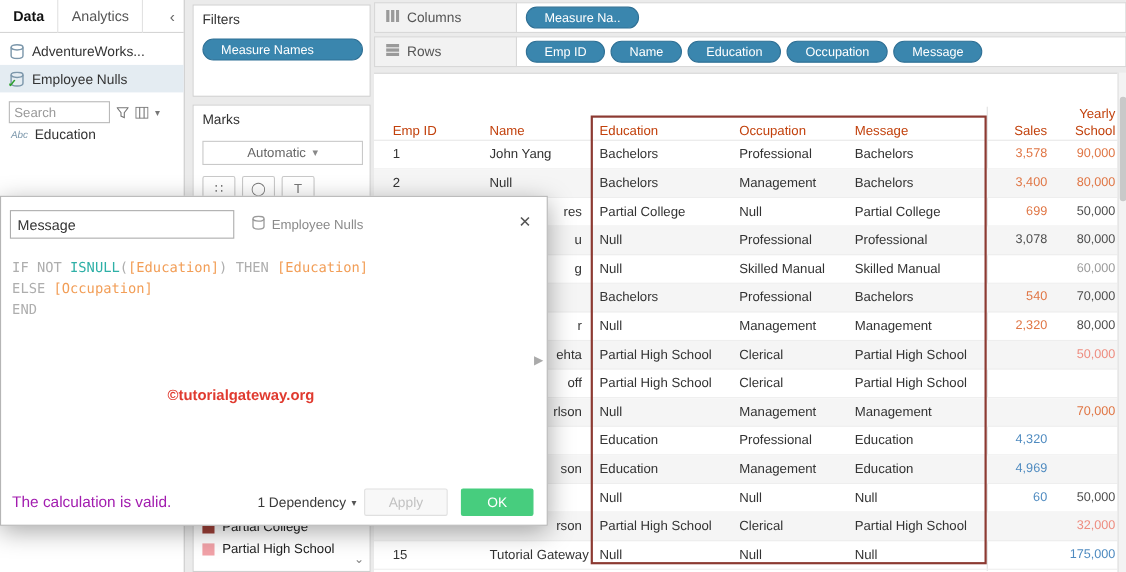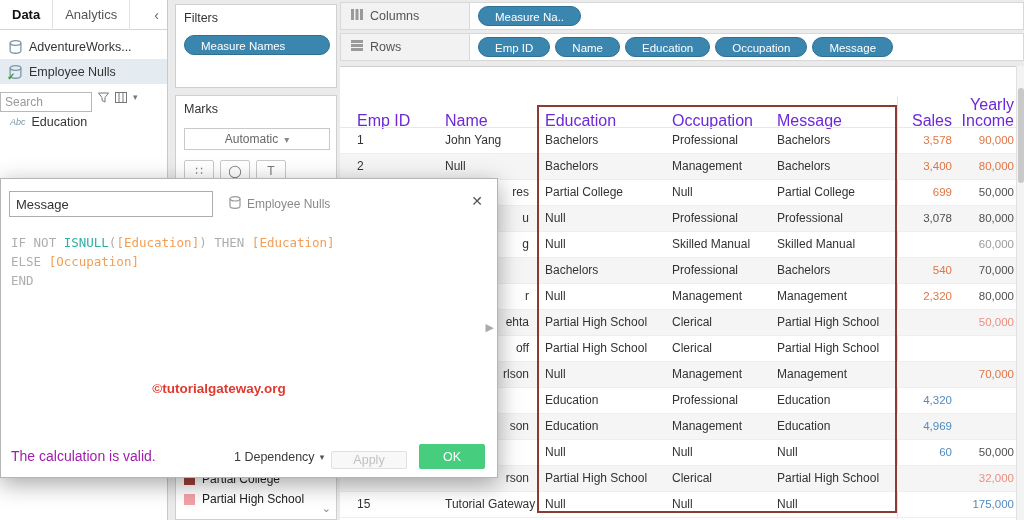--- a/index.html
+++ b/index.html
@@ -12,21 +12,21 @@
   #sidebar { position:absolute; left:0; top:0; width:168px; height:520px; background:#fff; border-right:1px solid #c9c9c9; }
   #panel-tabs { display:flex; height:30px; border-bottom:1px solid #d5d5d5; align-items:center; }
   .tab { padding:0 12px; height:30px; line-height:30px; font-size:13px; color:#555; border-right:1px solid #e2e2e2; cursor:default; }
   .tab.active { font-weight:bold; color:#111; }
   #collapse-btn { margin-left:auto; padding:0 8px; color:#666; font-size:14px; }
   #ds-list { padding-top:4px; }
   .ds-item { display:flex; align-items:center; height:25px; padding-left:9px; font-size:12.5px; color:#333; white-space:nowrap; }
   .ds-item.selected { background:#e4ecf2; }
   .ds-item .ds-ico { position:relative; width:14px; height:14px; margin-right:6px; flex:none; }
   .ds-item .chk { position:absolute; left:-2px; bottom:-3px; color:#2ca02c; font-size:10px; font-weight:bold; }
-  #search-row { display:flex; align-items:flex-start; margin:8px 8px 0 0; gap:6px; }
+  #search-row { display:flex; align-items:center; margin:8px 8px 0 8px; gap:6px; }
   #search-input { width:92px; height:20px; border:1px solid #b9b9b9; font-size:12px; padding:0 4px; color:#333; }
   #search-input::placeholder { color:#999; }
   .mini-ico { color:#777; display:inline-flex; align-items:center; }
   #tables-label { margin:16px 0 6px 8px; font-size:12.5px; font-weight:bold; color:#222; }
   .field-item { display:flex; align-items:center; height:20px; padding-left:10px; color:#333; font-size:12.5px; }
   .field-item .ft { color:#7c97ab; font-size:9px; margin-right:6px; font-style:italic; }
   
   .card { position:absolute; background:#fff; border:1px solid #d0d0d0; }
   #filters-card { left:175px; top:4px; width:162px; height:84px; }
   #marks-card  { left:175px; top:95px; width:162px; height:330px; }
@@ -50,21 +50,21 @@
   #legend-scroll { position:absolute; right:5px; bottom:4px; color:#888; font-size:11px; }
   
   .shelf { position:absolute; left:340px; width:684px; height:28px; display:flex; }
   #columns-shelf { top:2px; } #rows-shelf { top:33px; }
   .shelf-label { width:130px; background:#f2f2f2; border:1px solid #d8d8d8; display:flex; align-items:center;
      gap:7px; padding-left:10px; color:#555; font-size:12.5px; }
   .shelf-body { flex:1; background:#fff; border:1px solid #d8d8d8; border-left:none; display:flex;
      align-items:center; gap:5px; padding-left:8px; }
   
   #table-wrap { position:absolute; left:340px; top:66px; width:676px; height:454px; background:#fff; border-top:1px solid #cfcfcf; }
-  .th { position:absolute; color:#6d28d9; font-size:16px; }
+  .th { position:absolute; color:#c2410c; font-size:12px; }
   #header-rule { position:absolute; left:0; top:60px; width:676px; height:1px; background:#e8e8e8; }
   #pane-divider { position:absolute; left:557px; top:30px; width:1px; height:422px; background:#e0e0e0; }
   #annotation-box { position:absolute; left:197px; top:38px; width:360px; height:408px;
      border:2px solid var(--annot-red,#8c3a32); pointer-events:none; z-index:3; }
   #table-body { position:absolute; left:0; top:61px; width:676px; }
   .t-row { position:relative; height:26px; border-bottom:1px solid #eeeeee; }
   .t-row.band { background:#f5f5f5; }
   .tc { position:absolute; top:0; height:26px; line-height:25px; font-size:12px; color:#333; white-space:nowrap; overflow:hidden; }
   .tc.num { font-size:11.5px; text-align:right; }
   .tc.clip { text-align:right; padding-right:8px; }
@@ -82,26 +82,26 @@
   #calc-dialog { position:absolute; left:0; top:178px; width:498px; height:300px; background:#fff;
      border:1px solid #b5b5b5; box-shadow:0 6px 22px rgba(0,0,0,.35); z-index:20; }
   #calc-name { position:absolute; left:8px; top:12px; width:204px; height:26px; border:1px solid #adadad;
      font-size:13px; color:#333; padding:0 6px; font-family:"Liberation Sans",sans-serif; }
   #calc-ds { position:absolute; left:228px; top:17px; display:flex; align-items:center; gap:6px; color:#8a8a8a; font-size:12px; }
   #calc-close { position:absolute; right:14px; top:14px; color:#555; font-size:14px; cursor:default; }
   #formula-editor { position:absolute; left:10px; top:54px; right:20px; height:140px;
      font-family:"DejaVu Sans Mono", monospace; font-size:12.5px; line-height:19px; }
   .tok-kw { color:#aeaeae; } .tok-fn { color:#2fb0a7; } .tok-field { color:#f29e57; }
   #fn-expander { position:absolute; right:3px; top:142px; color:#aaa; font-size:11px; }
-  #watermark { position:absolute; left:0; right:60px; top:202px; text-align:center;
+  #watermark { position:absolute; left:0; right:60px; top:173px; text-align:center;
      color:var(--watermark-red,#e03a2f); font-weight:bold; font-size:13.5px; }
   #calc-status { position:absolute; left:10px; bottom:13px; color:#a21caf; font-size:14px; }
   #dependency-dd { position:absolute; left:233px; bottom:13px; color:#3a3a3a; font-size:12.5px; display:flex; gap:5px; align-items:center; }
   #dependency-dd .dd-caret { font-size:9px; color:#555; }
-  #apply-btn { position:absolute; left:330px; bottom:8px; width:76px; height:18px; background:#f8f8f8;
+  #apply-btn { position:absolute; left:330px; bottom:8px; width:76px; height:25px; background:#f8f8f8;
      border:1px solid #e0e0e0; color:#c2c2c2; font-size:12.5px; border-radius:2px; }
   #ok-btn { position:absolute; left:418px; bottom:8px; width:66px; height:25px; background:var(--ok-green,#47cd7e);
      border:1px solid var(--ok-green,#47cd7e); color:#fff; font-size:12.5px; border-radius:2px; }
 </style>
 </head>
 <body>
 
 <div id="app">
 
   <div id="sidebar">
@@ -221,21 +221,21 @@
   </div>
 
   <div id="table-wrap">
     <span class="th" style="left:17px; top:45px;">Emp ID</span>
     <span class="th" style="left:105px; top:45px;">Name</span>
     <span class="th" style="left:205px; top:45px;">Education</span>
     <span class="th" style="left:332px; top:45px;">Occupation</span>
     <span class="th" style="left:437px; top:45px;">Message</span>
     <span class="th" style="left:500px; top:45px; width:112px; text-align:right;">Sales</span>
     <span class="th" style="left:614px; top:29px; width:60px; text-align:right;">Yearly</span>
-    <span class="th" style="left:614px; top:45px; width:60px; text-align:right;">Income</span>
+    <span class="th" style="left:614px; top:45px; width:60px; text-align:right;">School</span>
     <div id="header-rule"></div>
     <div id="pane-divider"></div>
     <div id="table-body">
         <div class="t-row">
           <div class="tc c-emp">1</div>
           <div class="tc c-name">John Yang</div>
           <div class="tc c-edu">Bachelors</div>
           <div class="tc c-occ">Professional</div>
           <div class="tc c-msg">Bachelors</div>
           <div class="tc c-sales num" style="color: rgb(224, 118, 69);">3,578</div>

